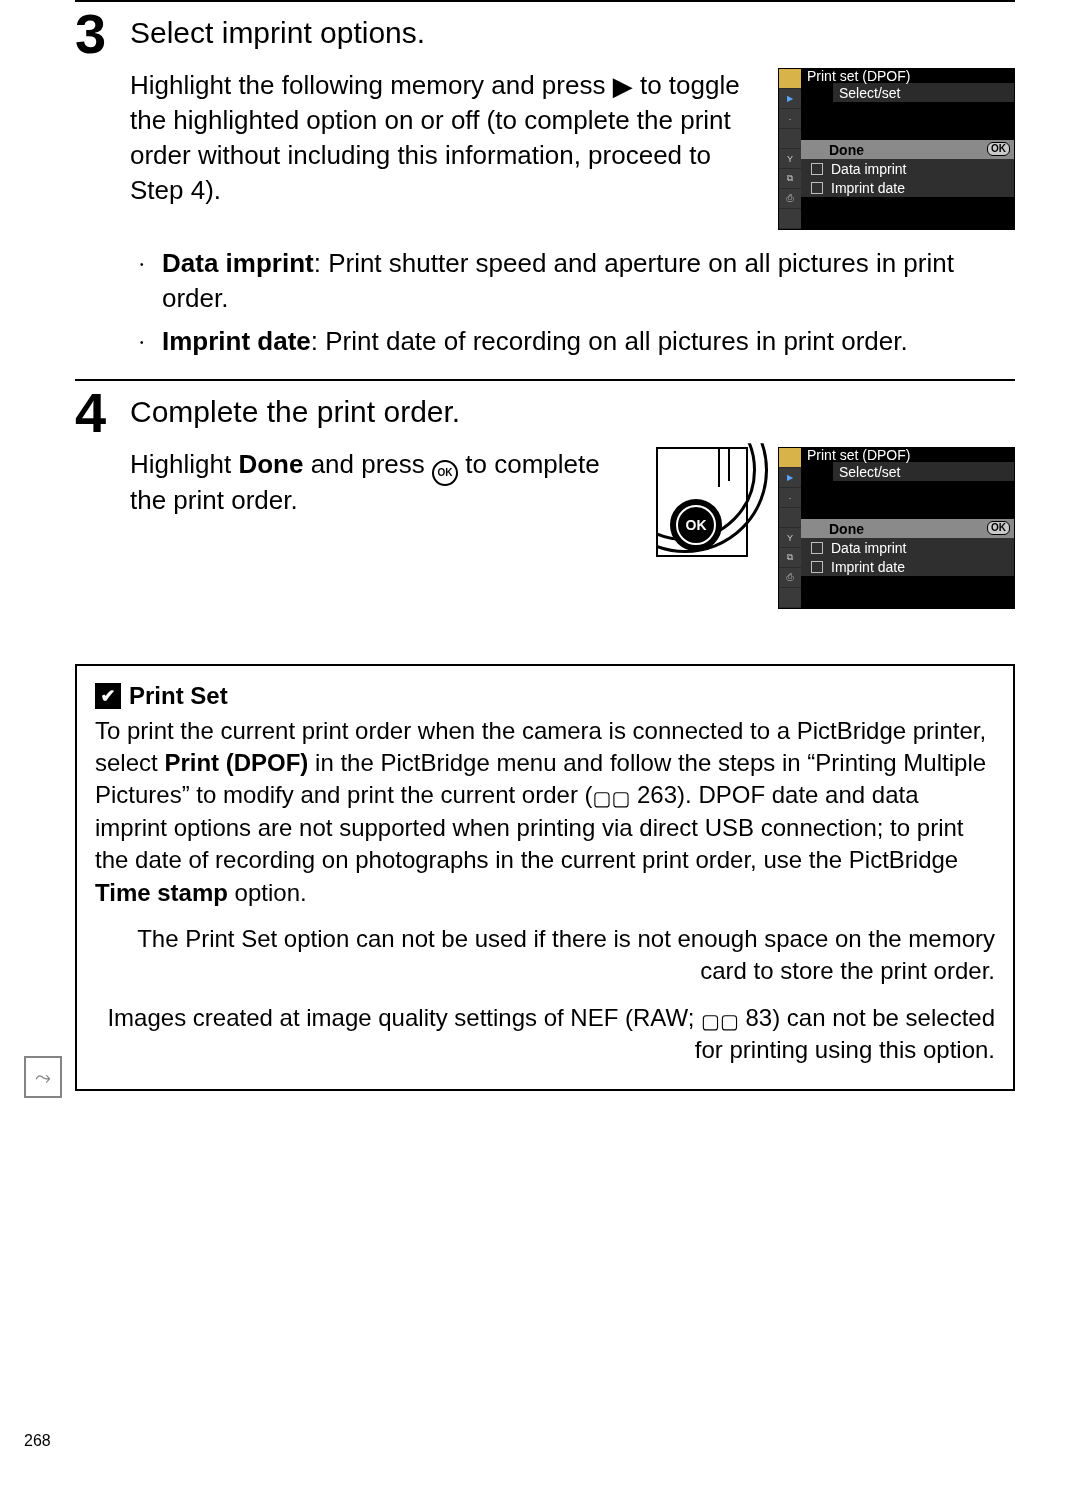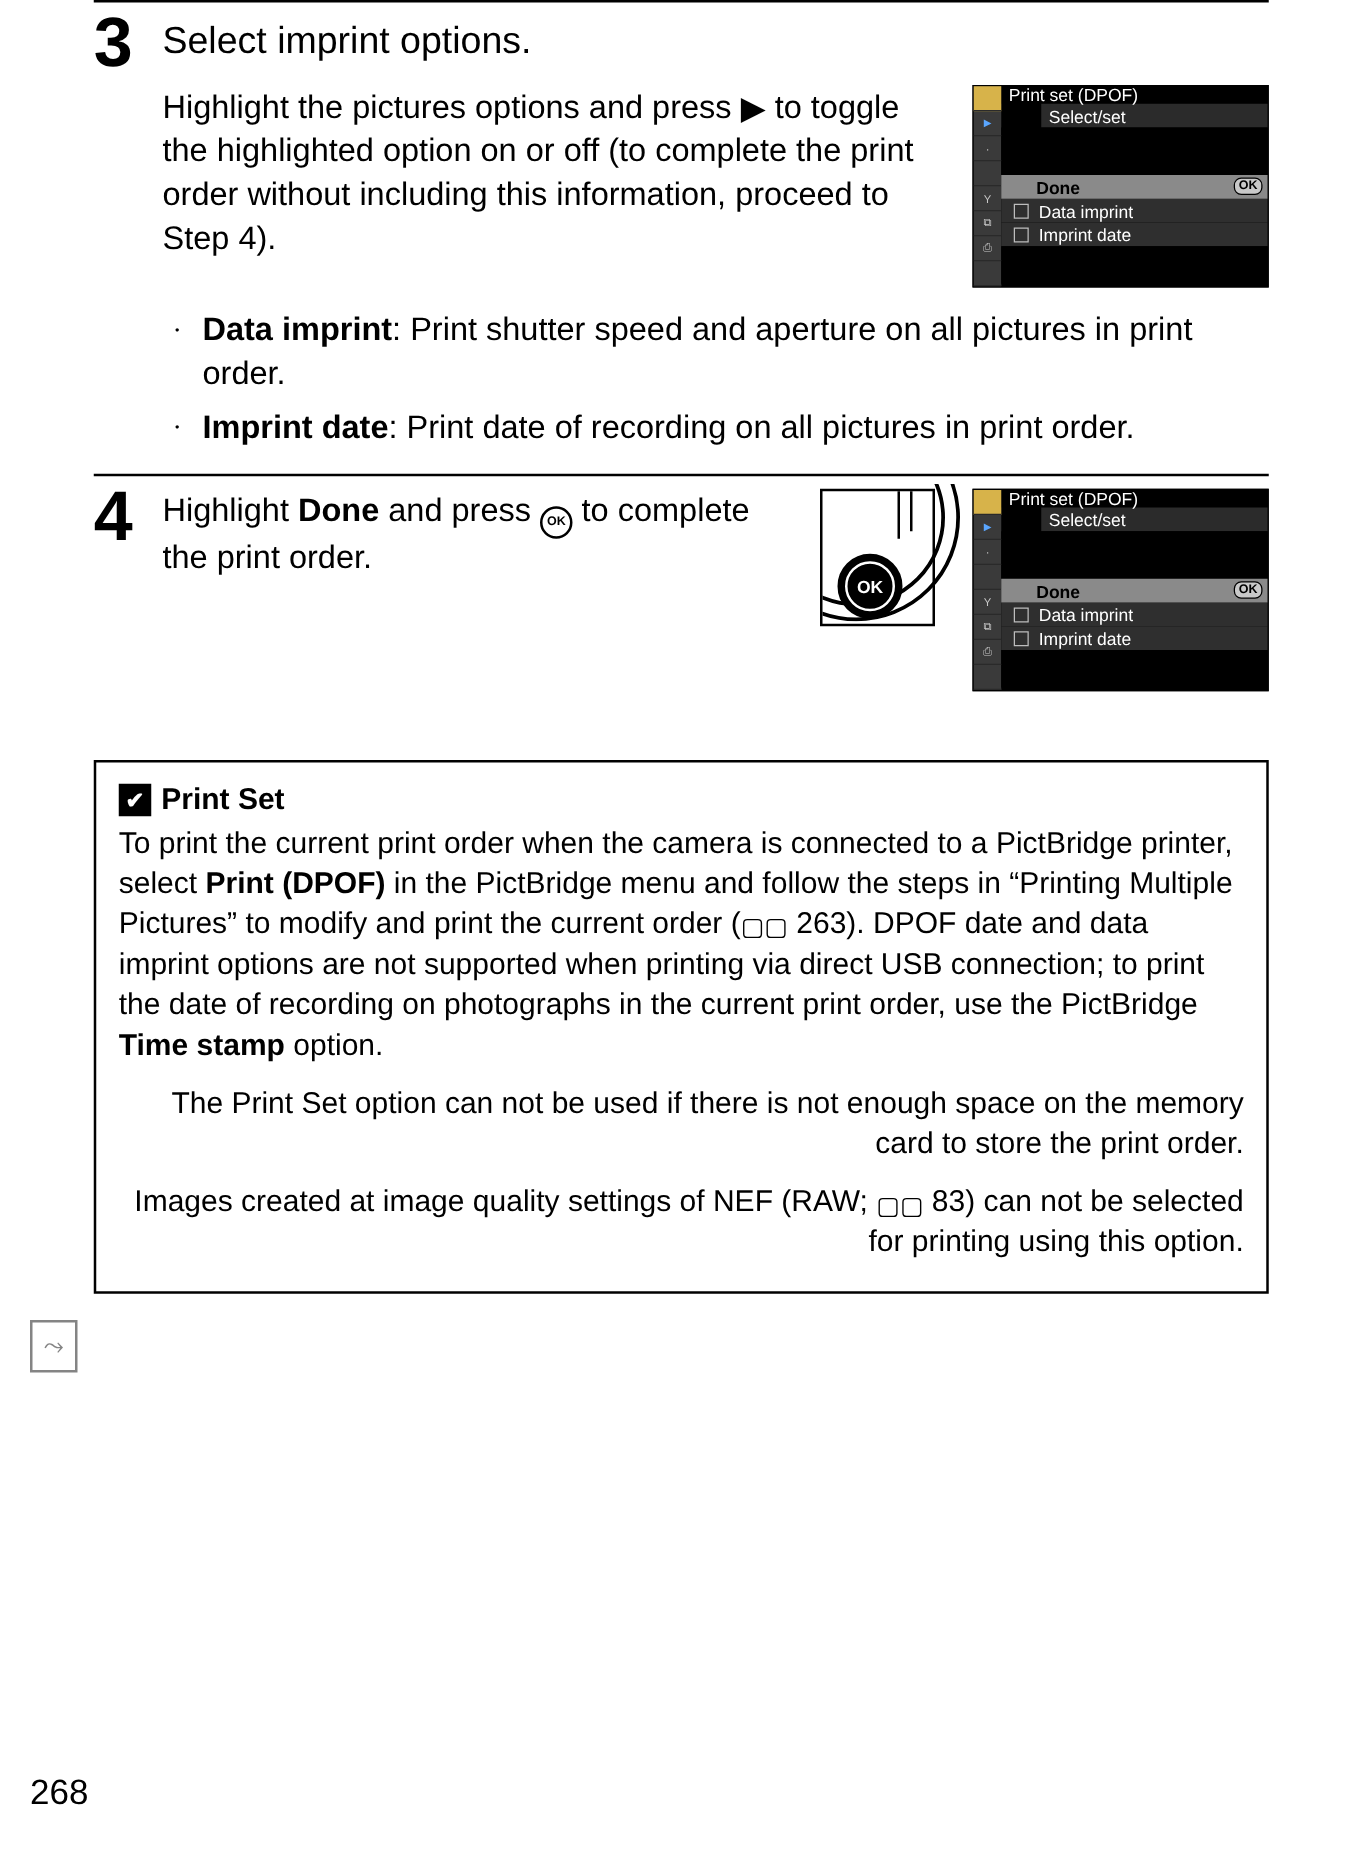--- a/index.html
+++ b/index.html
@@ -111,37 +111,37 @@
     display:inline-flex;align-items:center;transform:translateY(2px);
     font-size:20px;
   }
   
   .sidetab{
     position:absolute;left:24px;top:1056px;width:34px;height:38px;
     border:2px solid #848484;background:#fff;display:flex;
     align-items:center;justify-content:center;color:#848484;font-size:20px;
   }
   .pagenum{
-    position:absolute;left:24px;bottom:36px;font-size:28px;
+    position:absolute;left:24px;bottom:36px;font-size:16px;
   }
 </style>
 </head>
 <body>
 
 <div class="page">
 
   <div class="rule"></div>
 
   <div class="step">
     <div class="step-num">3</div>
     <div class="step-body">
       <div class="step-title">Select imprint options.</div>
       <div class="step-row">
         <div class="step-text">
-          <span>Highlight the pictures options and press </span><span class="tri">▶</span><span> to toggle the highlighted option on or off (to complete the print order without including this information, proceed to Step 4).</span>
+          <span>Highlight the following memory and press </span><span class="tri">▶</span><span> to toggle the highlighted option on or off (to complete the print order without including this information, proceed to Step 4).</span>
         </div>
 
         <div class="lcd">
           <div class="lcd-wrap">
             <div class="lcd-left">
               <div class="amber"></div>
               <div class="play">▶</div>
               <div>·</div>
                 <div></div>
               <div>Y</div>
@@ -181,20 +181,21 @@
         </div>
       </div>
     </div>
   </div>
 
   <div class="rule"></div>
 
   <div class="step">
     <div class="step-num">4</div>
     <div class="step-body">
+      <div class="step-title">Complete the print order.</div>
       <div class="step-row">
         <div class="step-text">
           <span>Highlight </span><span class="bold">Done</span><span> and press </span><span class="okcircle">OK</span><span> to complete the print order.</span>
         </div>
         <div class="okbtn">
           <div class="arc"></div>
             <div class="arc2"></div>
           <div class="line"></div>
             <div class="line2"></div>
           <div class="ok">

